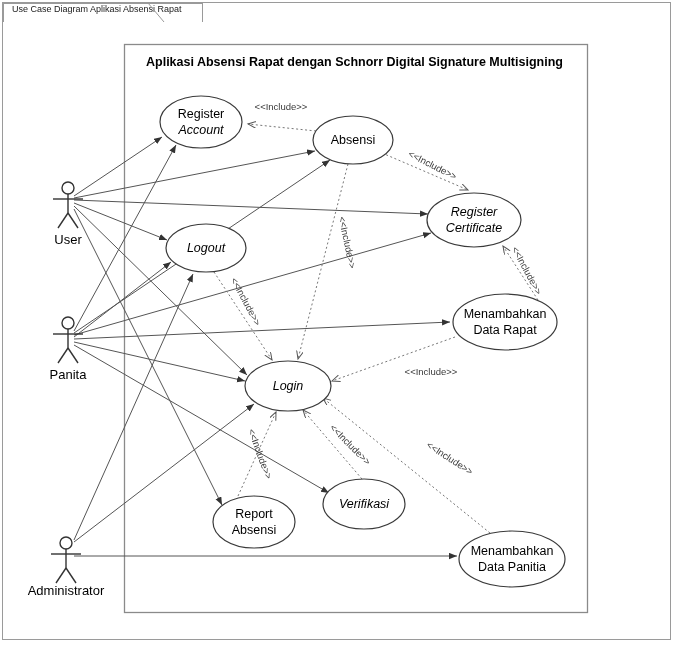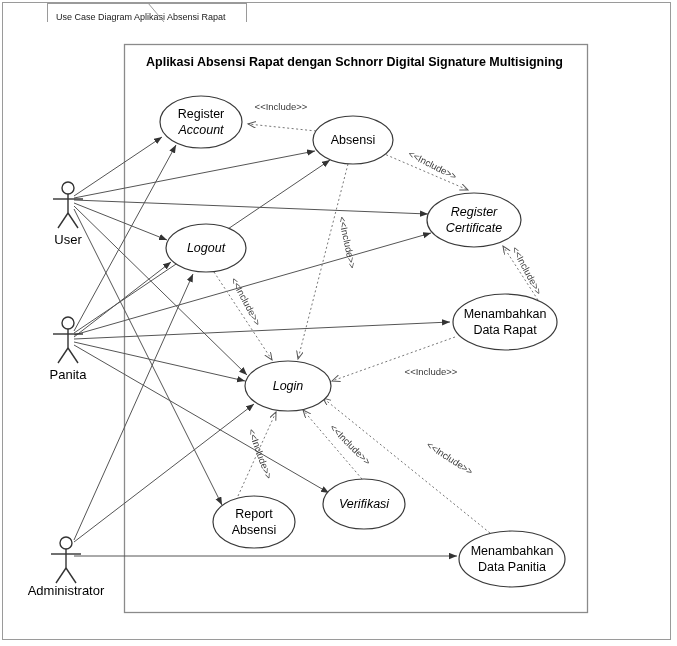--- a/index.html
+++ b/index.html
@@ -27,29 +27,28 @@
     background: #ffffff;
   }
   
   .tab {
     position: absolute;
     left: 3px;
     top: 3px;
     height: 19px;
     padding: 0 20px 0 8px;
     display: flex;
-    align-items: flex-end;
+    align-items: flex-start;
     font-size: 9px;
     color: #1a1a1a;
     background: #ffffff;
     border: 1px solid #9a9a9a;
     border-bottom: none;
     box-sizing: border-box;
     white-space: nowrap;
-    margin-left: 44px;
   }
   .tab-corner {
     position: absolute;
     left: 148px;
     top: 3px;
     width: 18px;
     height: 20px;
   }
   .diagram-svg {
     position: absolute;

